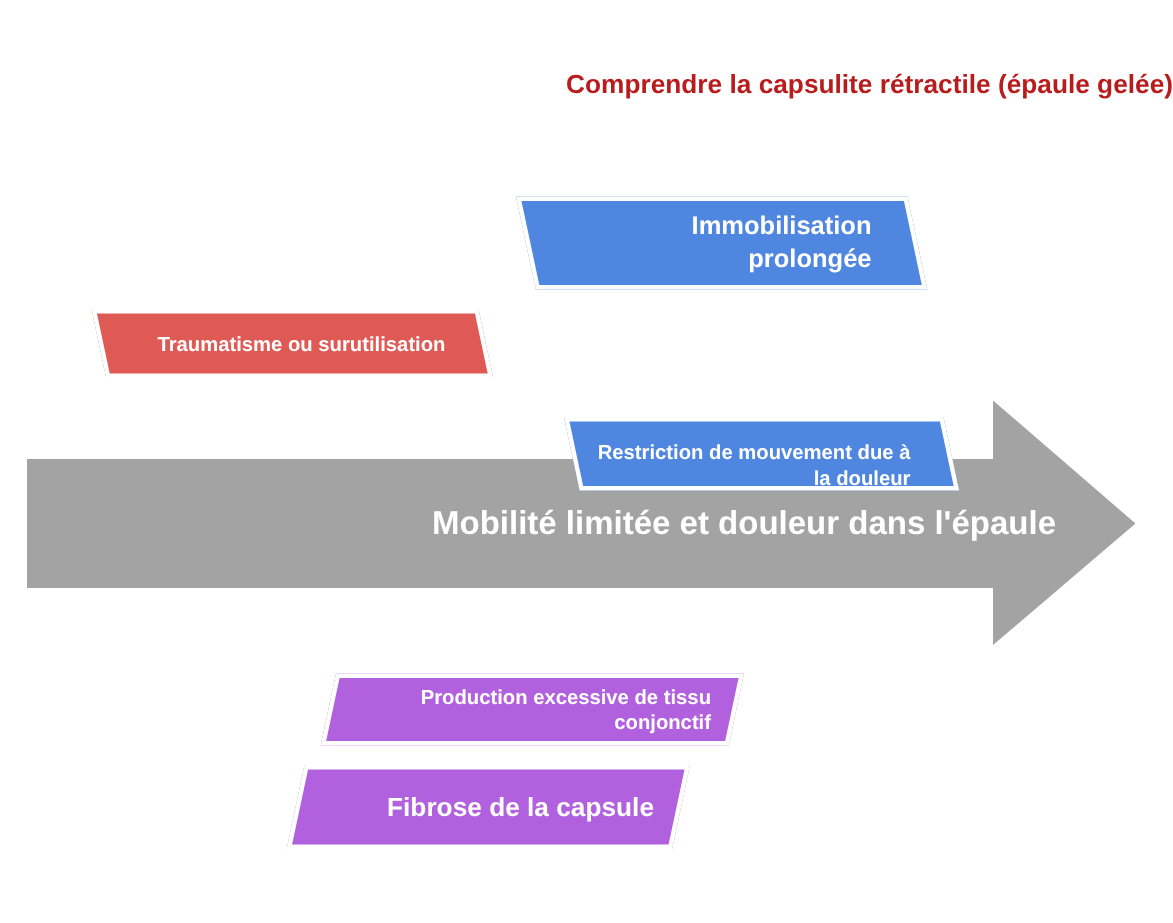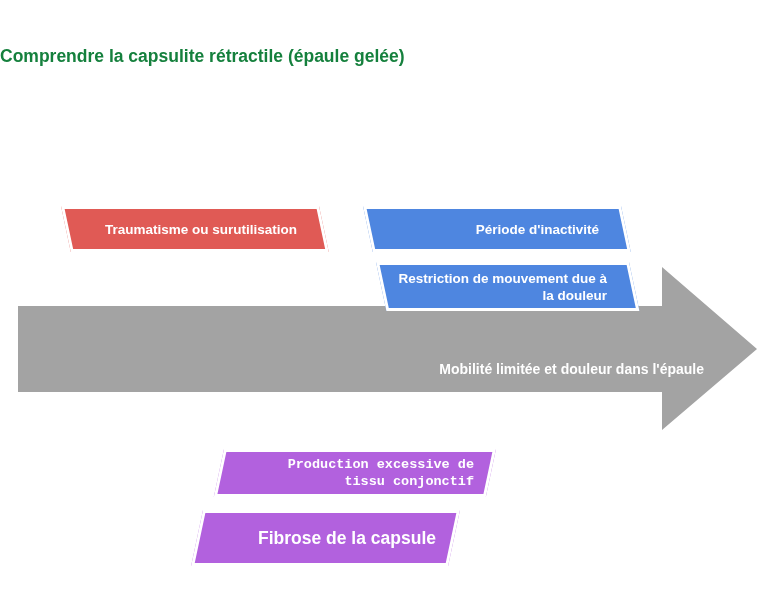--- a/index.html
+++ b/index.html
@@ -10,38 +10,38 @@
     height: 615px;
     background: #ffffff;
     overflow: hidden;
     font-family: "Liberation Sans", sans-serif;
   }
   .title {
     position: absolute;
     top: 46px;
     left: 0;
     width: 100%;
-    text-align: left;
+    text-align: right;
     font-size: 17.5px;
     font-weight: bold;
-    color: #15803d;
+    color: #b91c1c;
     z-index: 3;
   }
   .arrow-svg {
     position: absolute;
     inset: 0;
     z-index: 1;
   }
   .arrow-label {
     position: absolute;
-    top: 356px;
+    top: 336px;
     left: 0;
     width: 704px;
     text-align: right;
-    font-size: 14px;
+    font-size: 22px;
     line-height: 26px;
     font-weight: bold;
     color: #ffffff;
     white-space: nowrap;
     z-index: 1;
   }
   .blk {
     position: absolute;
     z-index: 2;
     display: flex;
@@ -74,44 +74,44 @@
     padding: 0 22px 0 20px;
   }
   .nowrap { white-space: nowrap; }
 
   
   .red-h  { left: 42px;  top: 131px; width: 261px; height: 62px; }
   .red-1  { left: 61px;  top: 206px; width: 258px; height: 46px; align-items: center; }
   .red-2  { left: 74px;  top: 262px; width: 253px; height: 49px; }
   .blue-h { left: 344px; top: 131px; width: 261px; height: 62px; }
   .blue-1 { left: 363px; top: 206px; width: 258px; height: 46px; }
-  .blue-2 { left: 376px; top: 262px; width: 253px; height: 49px; }
+  .blue-2 { left: 376px; top: 278px; width: 253px; height: 49px; align-items: flex-end; }
   .pur-1  { left: 236px; top: 388px; width: 272px; height: 48px; }
-  .pur-2  { left: 224px; top: 449px; width: 272px; height: 48px; font-family: Liberation Mono, monospace; }
+  .pur-2  { left: 224px; top: 449px; width: 272px; height: 48px; }
   .pur-h  { left: 203px; top: 510px; width: 257px; height: 56px; font-size: 17.5px; text-align: center; }
 </style>
 </head>
 <body>
 
 <div class="canvas">
 
   <div class="title">Comprendre la capsulite rétractile (épaule gelée)</div>
 
   <svg class="arrow-svg" width="782" height="615" viewBox="0 0 782 615">
     <polygon points="18,306 662,306 662,267 757,349 662,430 662,392 18,392" fill="#a3a3a3"></polygon>
   </svg>
 
   <div class="arrow-label">Mobilité limitée et douleur dans l'épaule</div>
 
   <div class="blk top-lean red row red-1 nowrap">
     <span>Traumatisme ou surutilisation</span>
   </div>
 
-  <div class="blk top-lean blue row blue-1 nowrap">
-    <span>Période d'inactivité</span>
+  <div class="blk top-lean blue hdr blue-h">
+    <span>Immobilisation prolongée</span>
   </div>
   <div class="blk top-lean blue row blue-2">
     <span>Restriction de mouvement due à la douleur</span>
   </div>
 
   <div class="blk bot-lean purple row pur-2">
     <span>Production excessive de tissu conjonctif</span>
   </div>
   <div class="blk bot-lean purple hdr pur-h nowrap">
     <span>Fibrose de la capsule</span>

